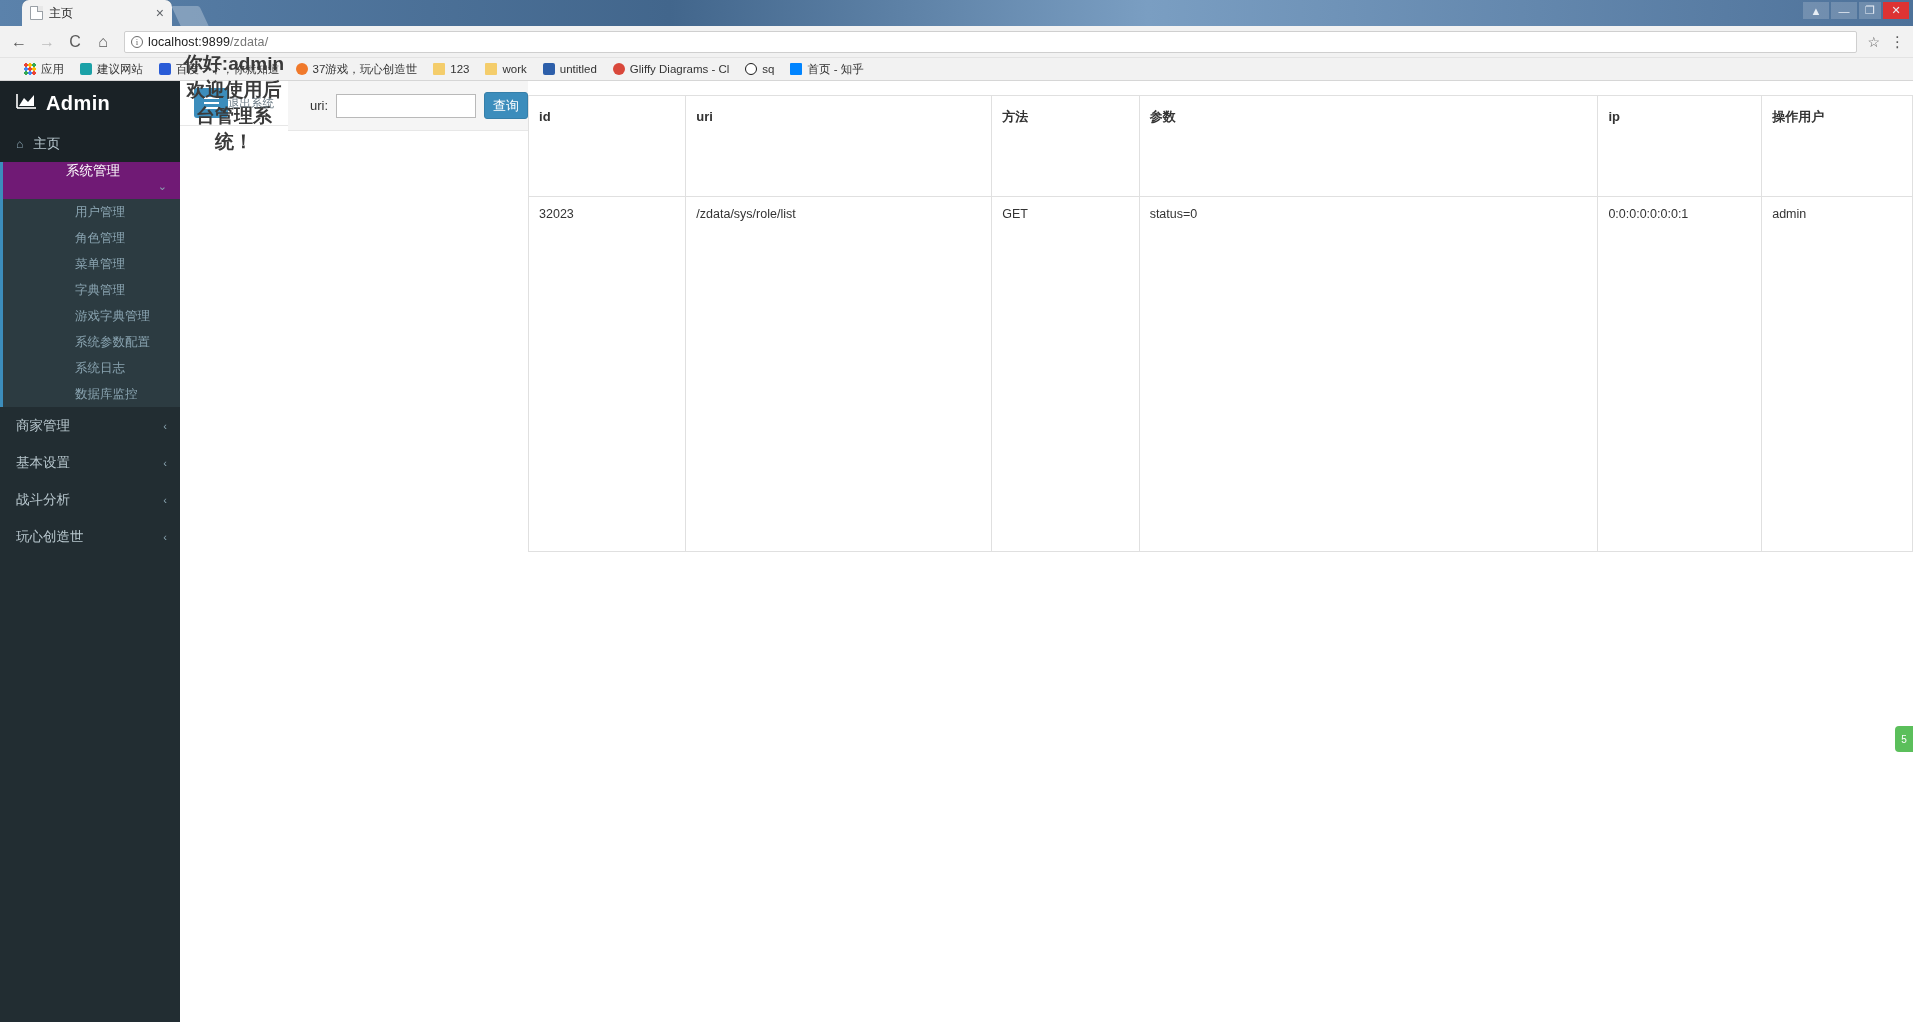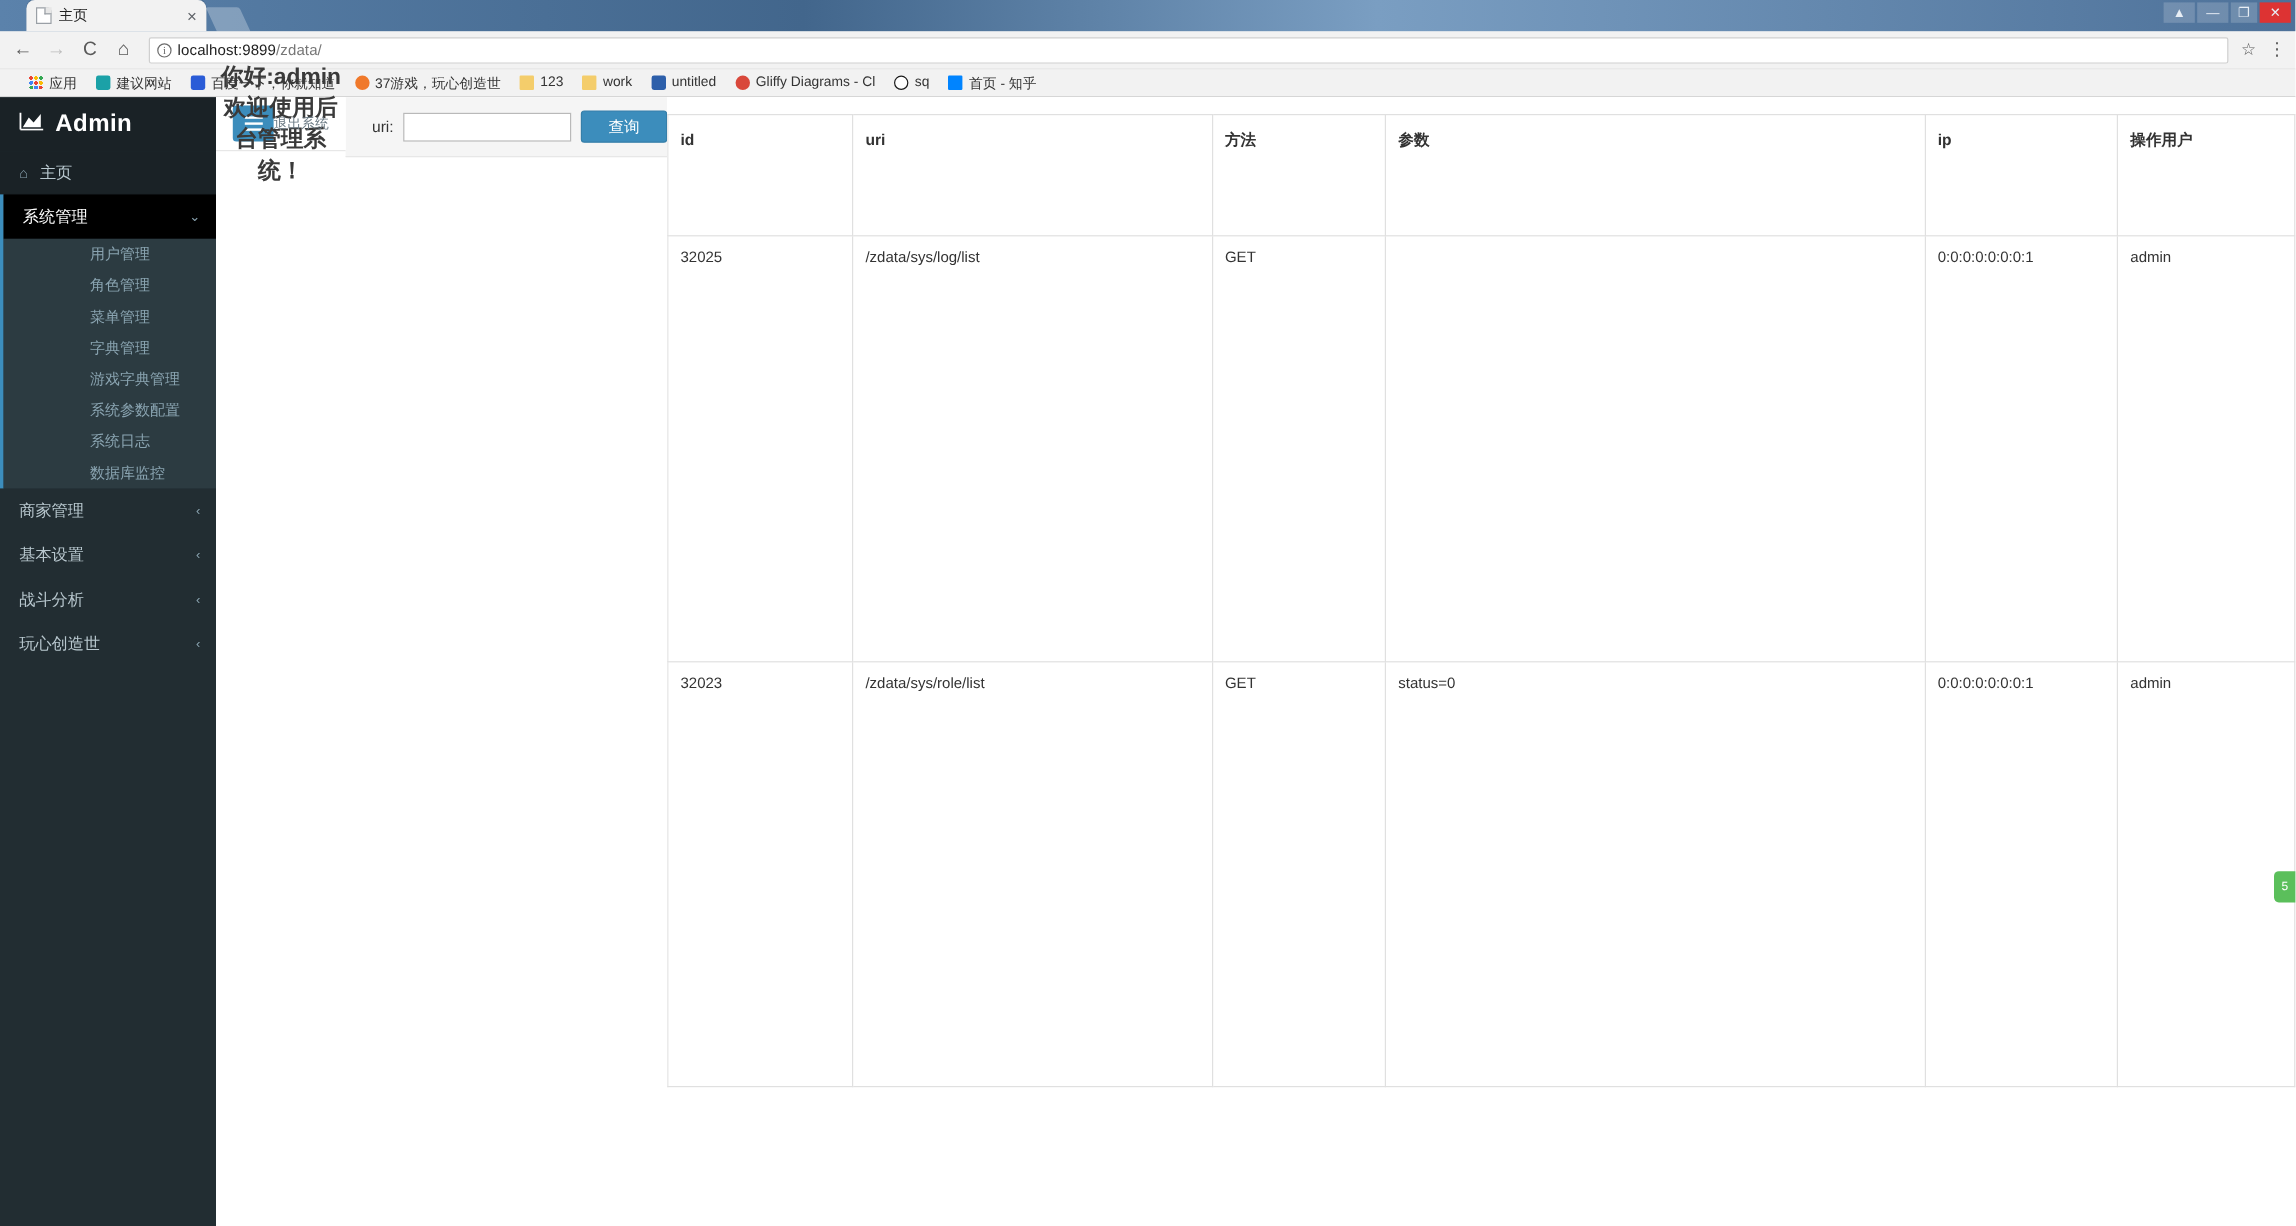--- a/index.html
+++ b/index.html
@@ -84,21 +84,21 @@
     height:36px; display:flex; align-items:center; gap:10px; padding-left:16px;
     background:#1a2226; font-size:13.5px; color:#b8c7ce; border-bottom:1px solid #1a2226;
   }
   .nav-home .hicon { font-size:12px; color:#8aa4b1; }
   .menu-group { }
   .menu-top {
     height:37px; display:flex; align-items:center; padding:0 13px 0 16px;
     font-size:13.5px; color:#b8c7ce;
   }
   .menu-top .caret { margin-left:auto; font-size:11px; color:#8aa4b1; }
-  .menu-group.open > .menu-top { background:#000000; color:#fff; border-left:3px solid #3c8dbc; padding-left:13px; }
+  .menu-group.open > .menu-top { background:#701a75; color:#fff; border-left:3px solid #3c8dbc; padding-left:13px;flex-direction:column; }
   .submenu { background:#2c3b41;padding-left:32px; }
   .submenu .sub-item {
     height:26px; display:flex; align-items:center; padding-left:40px;
     font-size:12.5px; color:#8aa4b1; cursor:pointer;
   }
   .menu-group.open { border-left:3px solid #3c8dbc; margin-left:0; }
   .menu-group.open .menu-top { border-left:none; padding-left:16px; }
   .menu-plain {
     height:37px; display:flex; align-items:center; padding:0 13px 0 16px;
     font-size:13.5px; color:#b8c7ce; cursor:pointer;
@@ -126,21 +126,21 @@
   .searchbar {
     height:50px; background:#f5f5f5; border-bottom:1px solid #e7e7e7;
     display:flex; align-items:center; padding-left:22px; gap:8px;
   }
   .searchbar label { font-size:13px; color:#333; }
   .searchbar input {
     width:140px; height:24px; border:1px solid #b9b9b9; background:#fff;
     font-size:13px; padding:0 5px; font-family:inherit; outline:none;
   }
   .btn-query {
-    height:27px; padding:0 22px; background:#3c8dbc; border:1px solid #367fa9; color:#fff;
+    height:27px; padding:0 8px; background:#3c8dbc; border:1px solid #367fa9; color:#fff;
     font-size:13px; border-radius:3px; cursor:pointer; font-family:inherit;
   }
 
   .tablewrap { flex:1; overflow:hidden; position:relative; background:#fff; padding-top:14px; }
   table.log { border-collapse:collapse; width:100%; table-layout:fixed; }
   table.log th, table.log td {
     border:1px solid #e0e0e0; padding:8px 10px; font-size:12.5px; color:#333;
     vertical-align:top; line-height:1.5; word-break:break-word; text-align:left;
   }
   table.log th { font-weight:bold; padding-top:11px; padding-bottom:11px; font-size:13px; }
@@ -349,29 +349,20 @@
               <th>uri</th>
               <th>方法</th>
               <th>参数</th>
               <th>ip</th>
               <th>操作用户</th>
               <th>操作时间</th>
             </tr>
           </thead>
           <tbody id="tbody">
               <tr>
-                <td>32025</td>
-                <td>/zdata/sys/log/list</td>
-                <td>GET</td>
-                <td></td>
-                <td>0:0:0:0:0:0:0:1</td>
-                <td>admin</td>
-                <td>2017-08-18 18:39:05</td>
-              </tr>
-              <tr>
                 <td>32023</td>
                 <td>/zdata/sys/role/list</td>
                 <td>GET</td>
                 <td>status=0</td>
                 <td>0:0:0:0:0:0:0:1</td>
                 <td>admin</td>
                 <td>2017-08-18 18:39:03</td>
               </tr>
             </tbody>
         </table>

